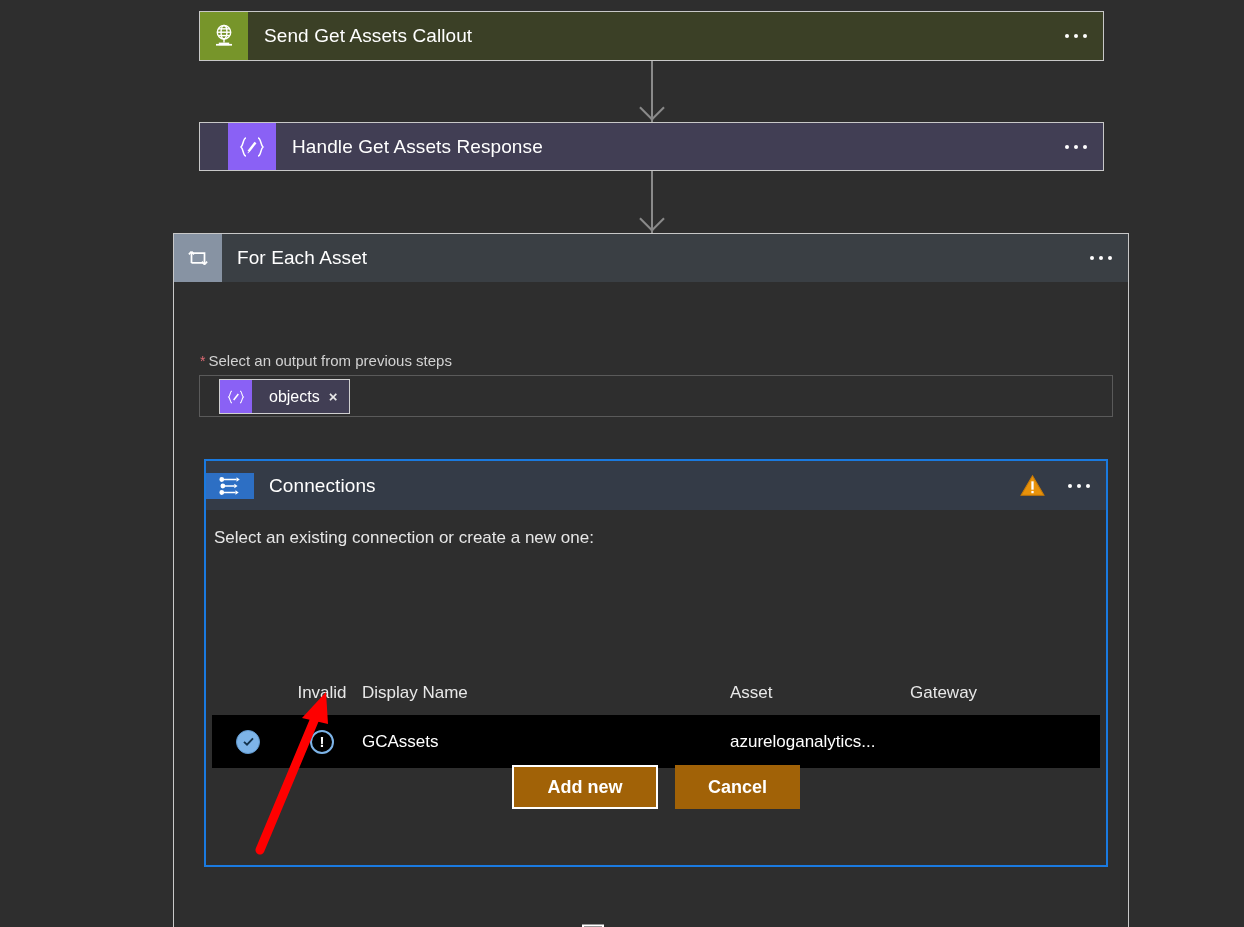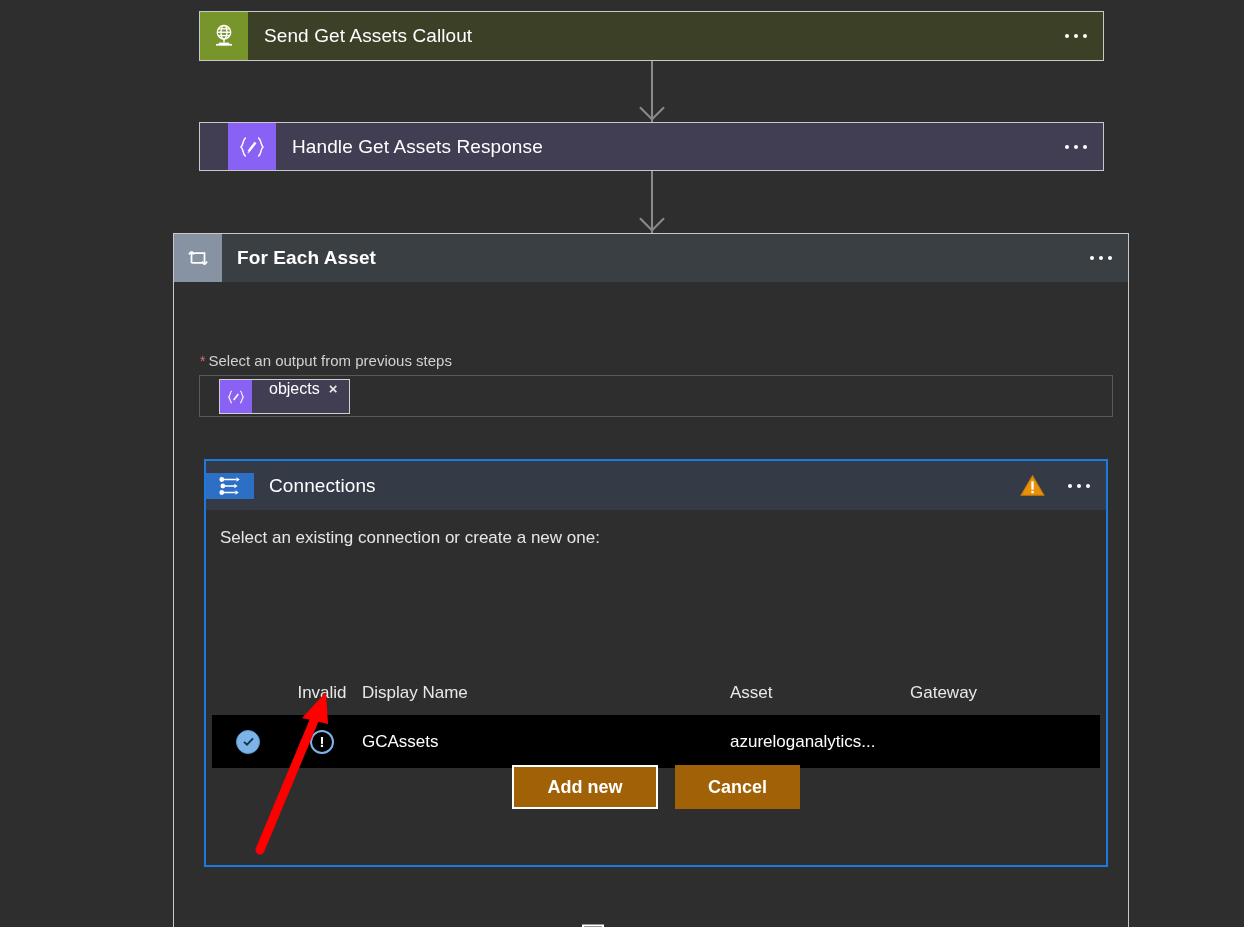--- a/index.html
+++ b/index.html
@@ -70,38 +70,38 @@
     width: 956px; height: 694px;
     border: 1px solid #c8c8c8;
     border-bottom: none;
     background: #2e2e2e;
   }
   #foreach-header {
     position: absolute; left: 0; top: 0; width: 100%; height: 48px;
     background: #3a3f44; display: flex; align-items: stretch;
   }
   #foreach-header .card-icon { background: #8793a3; }
-  #foreach-header .card-title { font-size: 19px; padding-left: 15px; font-weight: bold; }
+  #foreach-header .card-title { font-size: 19px; padding-left: 15px; }
 
   #foreach-body { position: absolute; left: 4px; top: 48px; width: 100%; bottom: 0; }
 
   .req-label {
     position: absolute; left: 22px; top: 70px;
     font-size: 15px; color: #d2d2d2;
   }
   .req-label .star { color: #e06c75; margin-right: 3px; font-size: 14px; }
 
   #token-field {
     position: absolute; left: 21px; top: 93px; width: 914px; height: 42px;
     border: 1px solid #5a5a5a; background: #2e2e2e;
   }
   .token {
     position: absolute; left: 19px; top: 3px; height: 35px;
     border: 1px solid #cfcfcf; background: #413e54;
-    display: flex; align-items: flex-start;
+    display: flex; align-items: center;
   }
   .token-icon {
     width: 32px; height: 33px; background: #8a61f5;
     display: flex; align-items: center; justify-content: center;
     font-size: 13px; color: #fff;
   }
   .token-text { color: #ffffff; font-size: 16px; padding: 0 9px 0 17px; }
   .token-x {
     color: #e8e8e8; font-size: 15px; padding-right: 12px; cursor: pointer;
     font-weight: 600;
@@ -121,21 +121,21 @@
   }
 
   #err-banner {
     margin: 7px 8px 0 8px; height: 43px;
     background: #8a3232; display: flex; align-items: center;
   }
   #err-banner .err-ico { margin: 0 10px 0 19px; }
   #err-banner .err-txt { color: #ffffff; font-size: 17px; }
 
   #conn-sub {
-    margin: 18px 0 0 14px; color: #e6e6e6; font-size: 17px;
+    margin: 18px 0 0 8px; color: #e6e6e6; font-size: 17px;
   }
 
   
   #conn-table { position: absolute; left: 6px; top: 210px; width: 888px; }
   .t-row { display: flex; align-items: center; }
   #t-head { height: 44px; color: #e8e8e8; font-size: 17px; background: transparent; }
   #t-body-row { height: 53px; background: #000000; }
   .c-sel   { width: 72px; min-width: 72px; display:flex; align-items:center; justify-content:center; }
   .c-inv   { width: 76px; min-width: 76px; display:flex; align-items:center; justify-content:center; }
   .c-disp  { width: 368px; min-width: 368px; }

